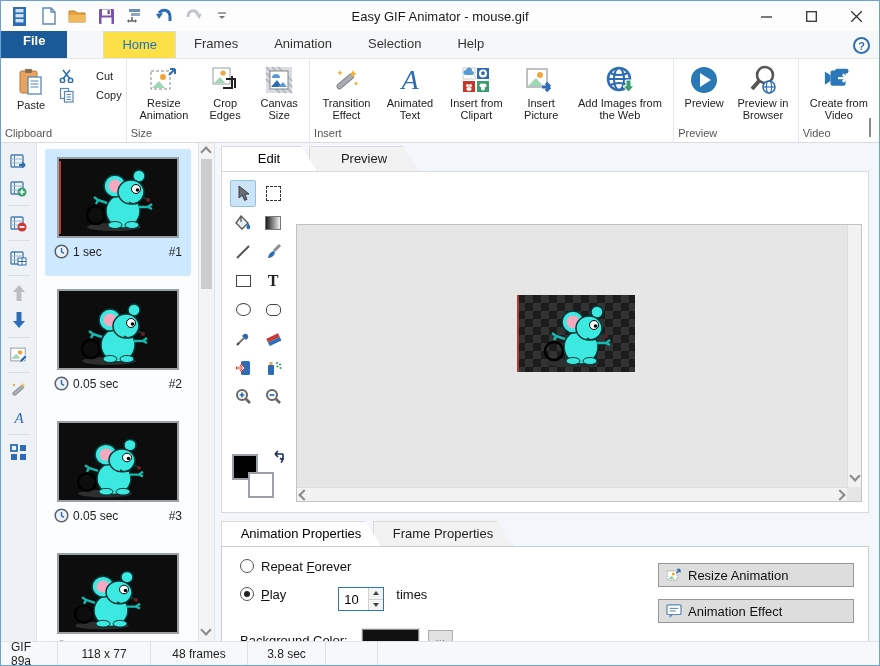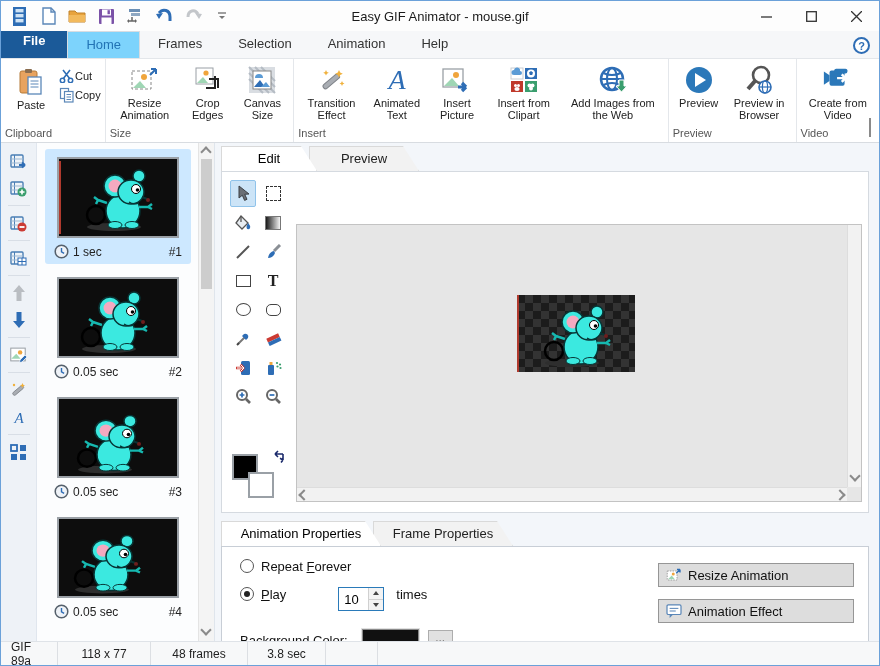--- a/index.html
+++ b/index.html
@@ -11,46 +11,46 @@
   .qat { display:flex; align-items:center; gap:9px; padding-left:8px; }
   .qat .qicon { width:20px; height:20px; display:flex; align-items:center; justify-content:center; }
   .title-text { position:absolute; left:0; right:0; text-align:center; font-size:13px; color:#1a1a1a; pointer-events:none; }
   .winbtns { margin-left:auto; display:flex; height:30px; }
   .winbtn { width:45px; height:30px; display:flex; align-items:center; justify-content:center; }
 
   
   .tabrow { height:28px; background:#f6f7f9; display:flex; align-items:flex-end; position:relative; flex:0 0 auto; border-bottom:1px solid #e3e6ea; }
   .file-tab { background:#1b5a99; color:#fff; font-size:13px; font-weight:bold; padding:2px 22px 6px; height:27px; }
   .rtab { font-size:13px; color:#333; padding:5px 18px 6px; height:27px; }
-  .rtab.active { background:#7dd3fc; color:#2273b5; border:1px solid #d8dce1; border-bottom:none; }
+  .rtab.active { background:#fde047; color:#2273b5; border:1px solid #d8dce1; border-bottom:none;margin-left:36px; }
   .help-round { position:absolute; right:9px; bottom:4px; width:17px; height:17px; border-radius:50%; background:#fff; border:2px solid #2e6db5; color:#2e6db5; font-size:11px; font-weight:bold; display:flex; align-items:center; justify-content:center; }
 
   
   .ribbon { height:84px; background:#fff; border-bottom:1px solid #d8dce1; display:flex; flex:0 0 auto; position:relative; }
   .rgroup { display:flex; flex-direction:column; border-right:1px solid #e4e7eb; padding:4px 4px 0; }
   .rbody { flex:1; display:flex; align-items:flex-start; justify-content:center; gap:2px; }
   .rlabel { text-align:left; font-size:11px; color:#555; padding:1px 0 3px; }
   .bigbtn { display:flex; flex-direction:column; align-items:center; padding:2px 5px; min-width:52px; }
   .bigbtn .bicon { width:32px; height:30px; display:flex; align-items:center; justify-content:center; }
   .bigbtn .blabel { font-size:11px; line-height:12px; color:#222; text-align:center; margin-top:2px; }
   .smallcol { display:flex; flex-direction:column; gap:4px; padding-top:6px; }
-  .smallbtn { display:flex; align-items:center; gap:0; font-size:11px; color:#222; }
+  .smallbtn { display:flex; align-items:center; gap:21px; font-size:11px; color:#222; }
   .paste-big { padding-top:4px; }
   .ribbon-collapse { position:absolute; right:8px; bottom:6px; }
 
   
   .main { flex:1; display:flex; background:#f3f6fa; overflow:hidden; }
 
   .iconstrip { width:36px; background:#eef2f7; border-right:1px solid #e0e6ee; display:flex; flex-direction:column; align-items:center; padding-top:8px; gap:7px; flex:0 0 auto; }
   .iconstrip .sep { width:22px; height:1px; background:#d8dee6; }
   .stool { width:22px; height:20px; display:flex; align-items:center; justify-content:center; }
 
   .framespanel { width:178px; background:#fcfdfe; border-right:1px solid #dfe5ec; position:relative; overflow:hidden; flex:0 0 auto; }
   .frames-list { position:absolute; top:6px; left:2px; right:17px; display:flex; flex-direction:column; align-items:center; }
-  .frame-entry { width:146px; padding:8px 6px 5px; border-radius:3px; margin-bottom:5px; }
+  .frame-entry { width:146px; padding:8px 6px 17px; border-radius:3px; margin-bottom:5px; }
   .frame-entry.selected { background:#cde8ff; }
   .thumb { width:122px; height:81px; background:#0d0d0d; border:2px solid #9aa0a6; margin:0 auto; position:relative; overflow:hidden; }
   .thumb .redline { position:absolute; left:0; top:2px; bottom:2px; width:2px; background:#b03a2e; }
   .frame-caption { display:flex; align-items:center; width:128px; margin:6px auto 0; font-size:12px; color:#222; }
   .frame-caption .dur { margin-left:4px; }
   .frame-caption .num { margin-left:auto; }
   .vscroll { position:absolute; top:0; right:0; bottom:0; width:16px; background:#f4f4f4; border-left:1px solid #e4e4e4; }
   .vscroll .thumbbar { position:absolute; top:16px; left:2px; right:2px; height:130px; background:#cdcdcd; }
 
   .editorcol { flex:1; padding:2px 10px 4px 6px; display:flex; flex-direction:column; overflow:hidden; }
@@ -222,22 +222,22 @@
             <path d="M0,0 L11,11 M11,0 L0,11" stroke="#333" stroke-width="1.3"></path>
           </svg>
         </div>
     </div>
   </div>
 
   <div class="tabrow">
     <div class="file-tab">File</div>
     <div class="rtab active">Home</div>
     <div class="rtab">Frames</div>
+    <div class="rtab">Animation</div>
     <div class="rtab">Selection</div>
-    <div class="rtab">Animation</div>
     <div class="rtab">Help</div>
     <div class="help-round">?</div>
   </div>
 
   <div class="ribbon">
 
     <div class="rgroup">
       <div class="rbody">
         <div class="bigbtn paste-big">
           <span class="bicon">
@@ -330,51 +330,51 @@
           </span>
           <span class="blabel">Transition Effect</span>
         </div>
         <div class="bigbtn">
           <span class="bicon">
             <svg width="30" height="30" viewBox="0 0 30 30">
                 <text x="15" y="24" text-anchor="middle" font-family="Liberation Serif, serif" font-style="italic" font-size="28" fill="#2e6db5">A</text>
               </svg>
           </span>
           <span class="blabel">Animated Text</span>
-        </div>
-        <div class="bigbtn">
-          <span class="bicon">
-            <svg width="32" height="30" viewBox="0 0 32 30">
-                <rect x="2" y="4" width="20" height="18" fill="#fff" stroke="#9aa0a6" stroke-width="1.3"></rect>
-                <circle cx="15" cy="10" r="3" fill="#f0a53c"></circle>
-                <path d="M3,21 l8,-8 7,8 z" fill="#9fd6b4"></path>
-                <path d="M17,22 h8 m0,0 l-4,-4 m4,4 l-4,4" stroke="#2e6db5" stroke-width="3.2" fill="none"></path>
-              </svg>
-          </span>
-          <span class="blabel">Insert Picture</span>
         </div>
         <div class="bigbtn">
           <span class="bicon">
             <svg width="30" height="30" viewBox="0 0 30 30">
                 <rect x="2" y="3" width="12" height="11" fill="#fff" stroke="#c9cdd2"></rect>
                 <path d="M5,10 a2.5,2.5 0 0 1 0,-5 a3,3 0 0 1 6,1 a2,2 0 0 1 0,4 z" fill="#5b9bd5"></path>
                 <rect x="16" y="3" width="12" height="11" fill="#2e6db5"></rect>
                 <circle cx="22" cy="8.5" r="4" fill="#fff"></circle>
                 <path d="M22,6 l2,1.5 -0.8,2.4 h-2.4 l-0.8,-2.4 z" fill="#2e6db5"></path>
                 <rect x="2" y="16" width="12" height="11" fill="#c0392b"></rect>
                 <circle cx="6.5" cy="20.5" r="1.5" fill="#fff"></circle>
                 <circle cx="9.5" cy="20.5" r="1.5" fill="#fff"></circle>
                 <ellipse cx="8" cy="24" rx="2.6" ry="2" fill="#fff"></ellipse>
                 <rect x="16" y="16" width="12" height="11" fill="#3a9e6e"></rect>
                 <circle cx="20.5" cy="20.5" r="2" fill="#fff"></circle>
                 <circle cx="23.5" cy="20.5" r="2" fill="#fff"></circle>
                 <circle cx="22" cy="23.5" r="2" fill="#fff"></circle>
               </svg>
           </span>
           <span class="blabel">Insert from Clipart</span>
+        </div>
+        <div class="bigbtn">
+          <span class="bicon">
+            <svg width="32" height="30" viewBox="0 0 32 30">
+                <rect x="2" y="4" width="20" height="18" fill="#fff" stroke="#9aa0a6" stroke-width="1.3"></rect>
+                <circle cx="15" cy="10" r="3" fill="#f0a53c"></circle>
+                <path d="M3,21 l8,-8 7,8 z" fill="#9fd6b4"></path>
+                <path d="M17,22 h8 m0,0 l-4,-4 m4,4 l-4,4" stroke="#2e6db5" stroke-width="3.2" fill="none"></path>
+              </svg>
+          </span>
+          <span class="blabel">Insert Picture</span>
         </div>
         <div class="bigbtn" style="min-width:86px">
           <span class="bicon">
             <svg width="32" height="30" viewBox="0 0 32 30">
                 <circle cx="15" cy="14" r="11" fill="#fff" stroke="#2e6db5" stroke-width="2.5"></circle>
                 <ellipse cx="15" cy="14" rx="5" ry="11" fill="none" stroke="#2e6db5" stroke-width="2"></ellipse>
                 <line x1="4" y1="14" x2="26" y2="14" stroke="#2e6db5" stroke-width="2"></line>
                 <path d="M6.5,8 a14,10 0 0 0 17,0 M6.5,20 a14,10 0 0 1 17,0" fill="none" stroke="#2e6db5" stroke-width="2"></path>
                 <path d="M22,15 h5 v6 h3 l-5.5,6 -5.5,-6 h3 z" fill="#3a9e6e" stroke="#fff"></path>
               </svg>

